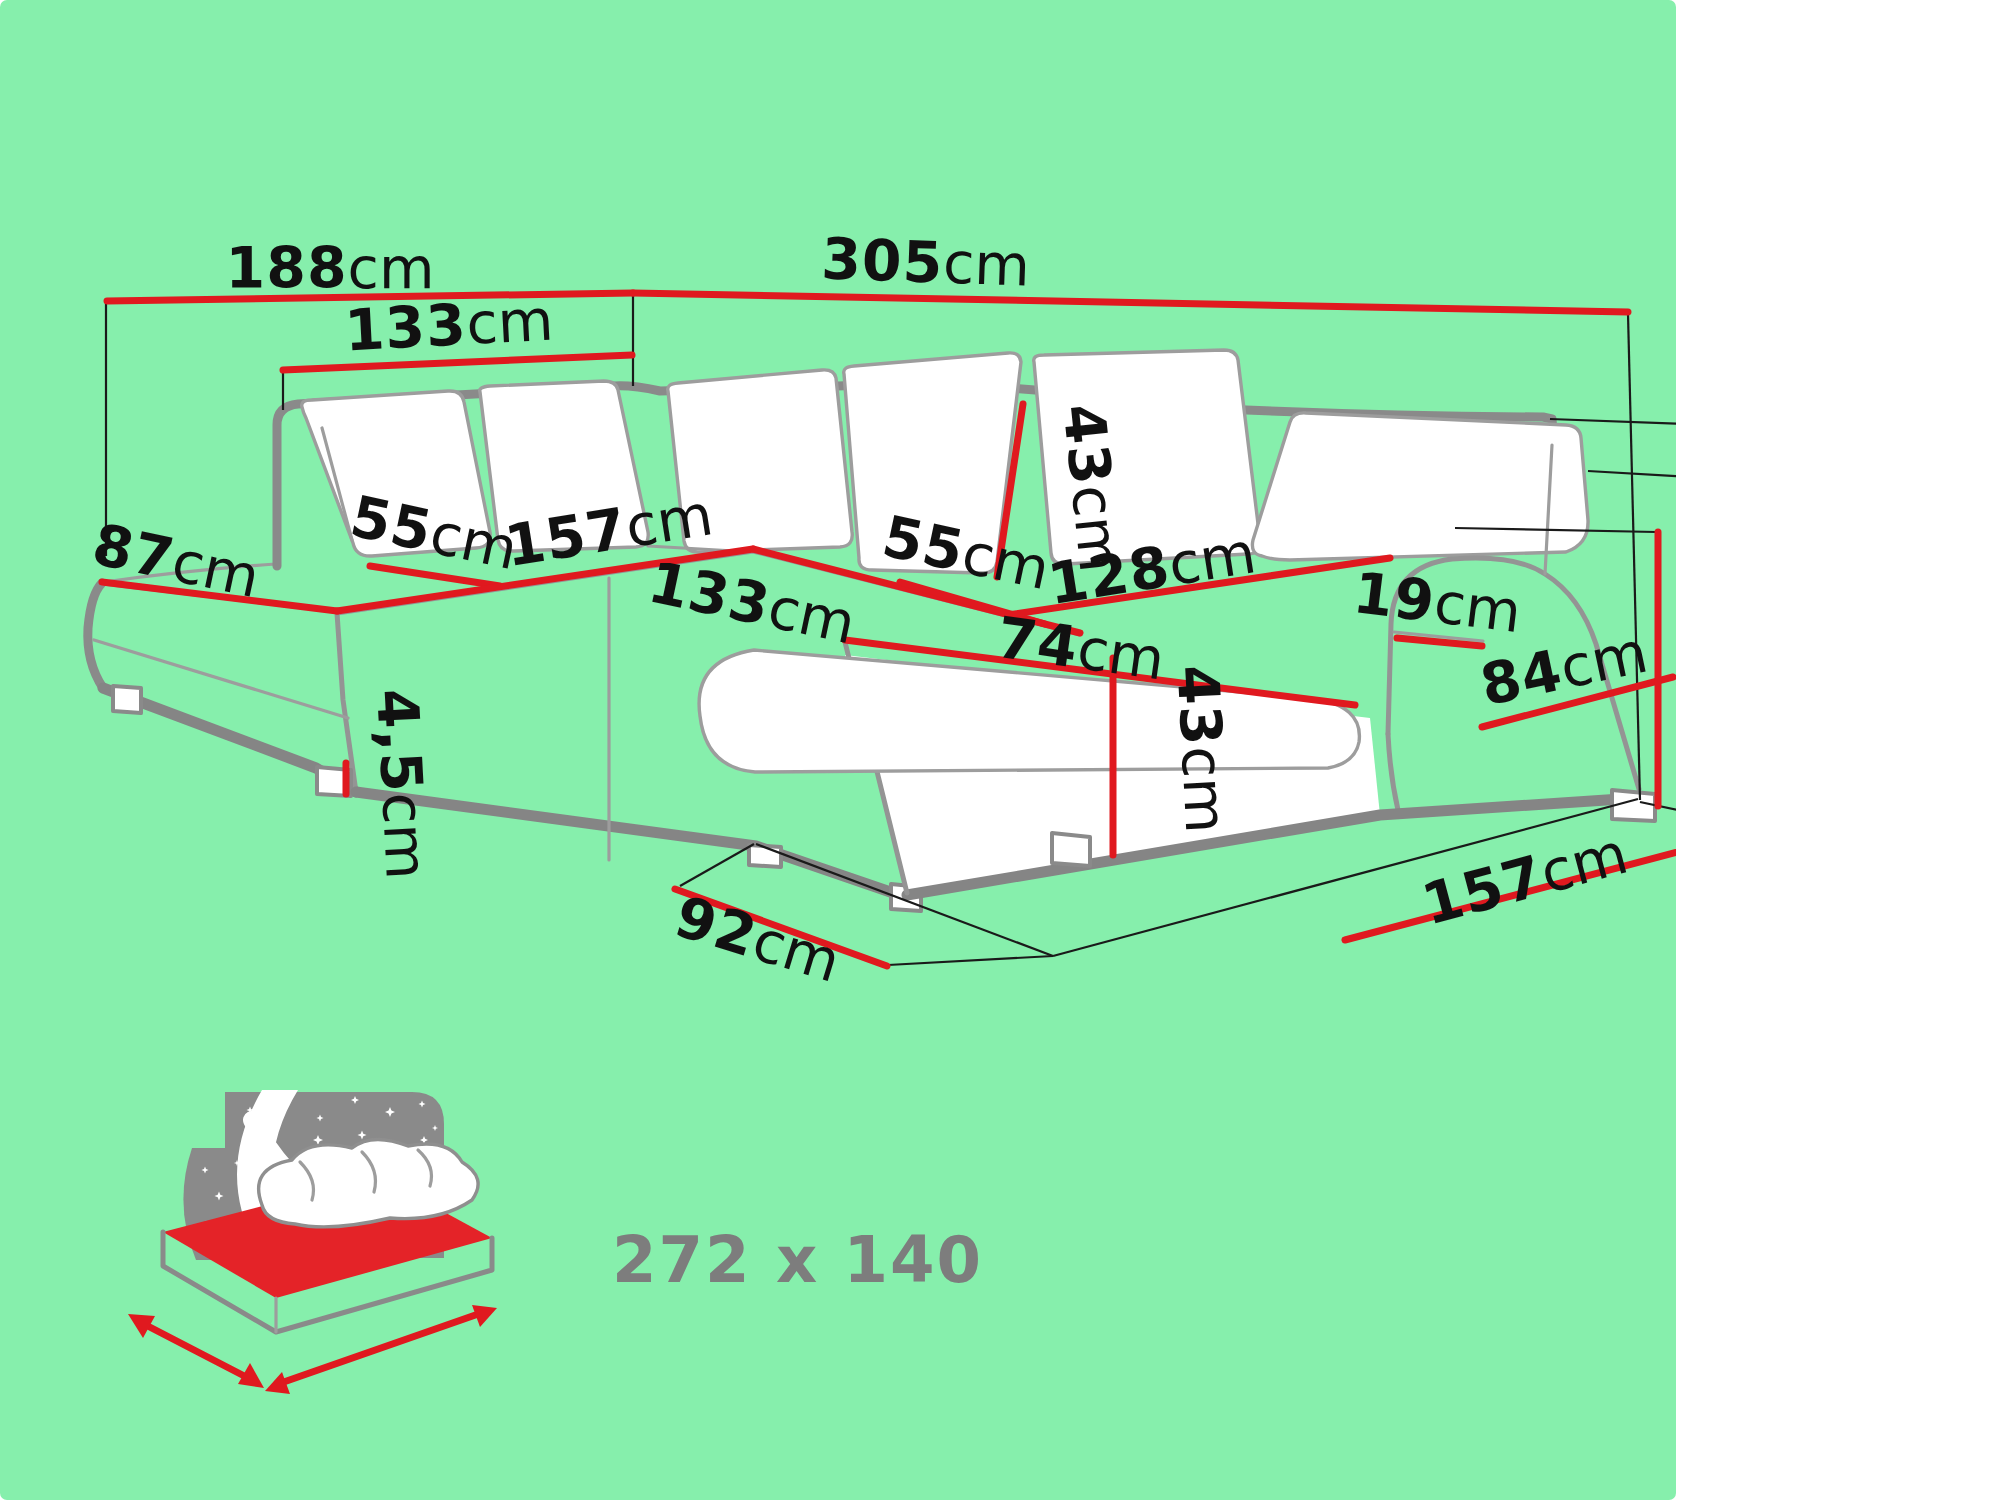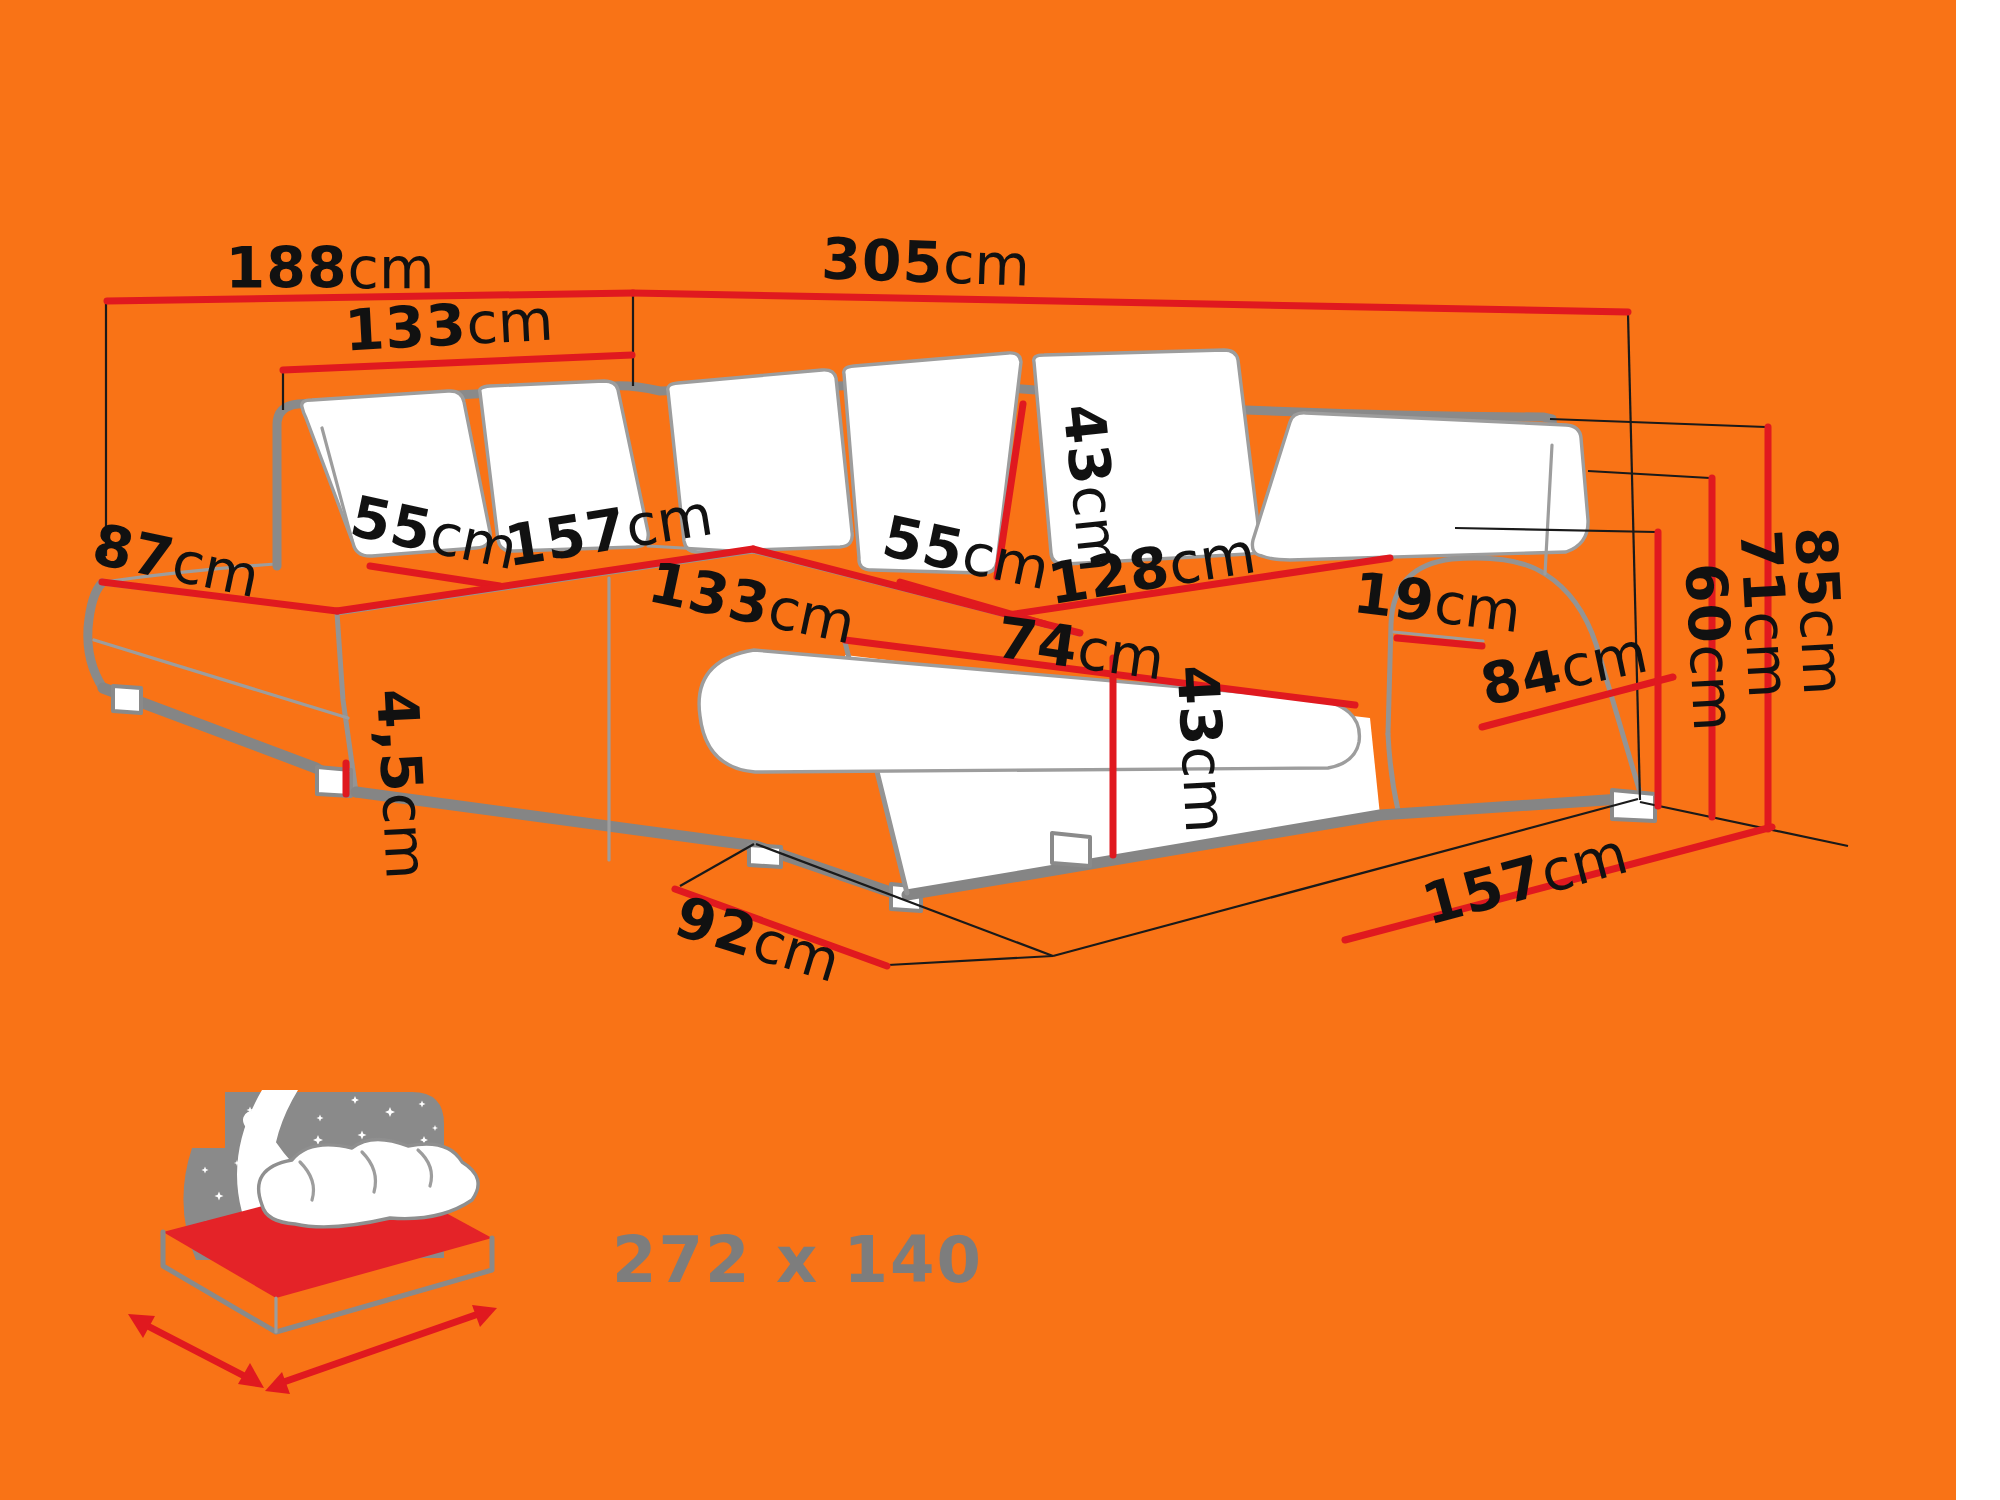--- a/index.html
+++ b/index.html
@@ -1,17 +1,17 @@
 <!DOCTYPE html>
 <html><head>
 <meta charset="utf-8">
 <style>
   html,body{margin:0;padding:0;background:#ffffff;}
-  #stage{position:relative;width:1956px;height:1500px;background:#f97316;overflow:hidden;
-         font-family:"DejaVu Sans","Liberation Sans",sans-serif;}
+  #stage{position:relative;width:1676px;height:1500px;background:#86efac;overflow:hidden;
+         font-family:"DejaVu Sans","Liberation Sans",sans-serif;border-radius:7px;}
   svg{display:block}
   .dimline{stroke:#e0191f;stroke-width:7;stroke-linecap:round;fill:none;}
   .ext{stroke:#1a1a1a;stroke-width:2.2;fill:none;}
   .outline-thick{stroke:#8a8a8a;stroke-width:9;fill:none;stroke-linecap:round;stroke-linejoin:round;}
   .outline-base{stroke:#858585;stroke-width:11;fill:none;stroke-linecap:round;stroke-linejoin:round;}
   .outline-med{stroke:#949494;stroke-width:5;fill:none;stroke-linecap:round;stroke-linejoin:round;}
   .outline-thin{stroke:#9d9d9d;stroke-width:3.2;fill:none;stroke-linecap:round;stroke-linejoin:round;}
   .cushion{fill:#ffffff;stroke:#9d9d9d;stroke-width:3.4;stroke-linejoin:round;}
   .whitefill{fill:#ffffff;stroke:none;}
   .leg{fill:#ffffff;stroke:#8a8a8a;stroke-width:4;stroke-linejoin:round;}

